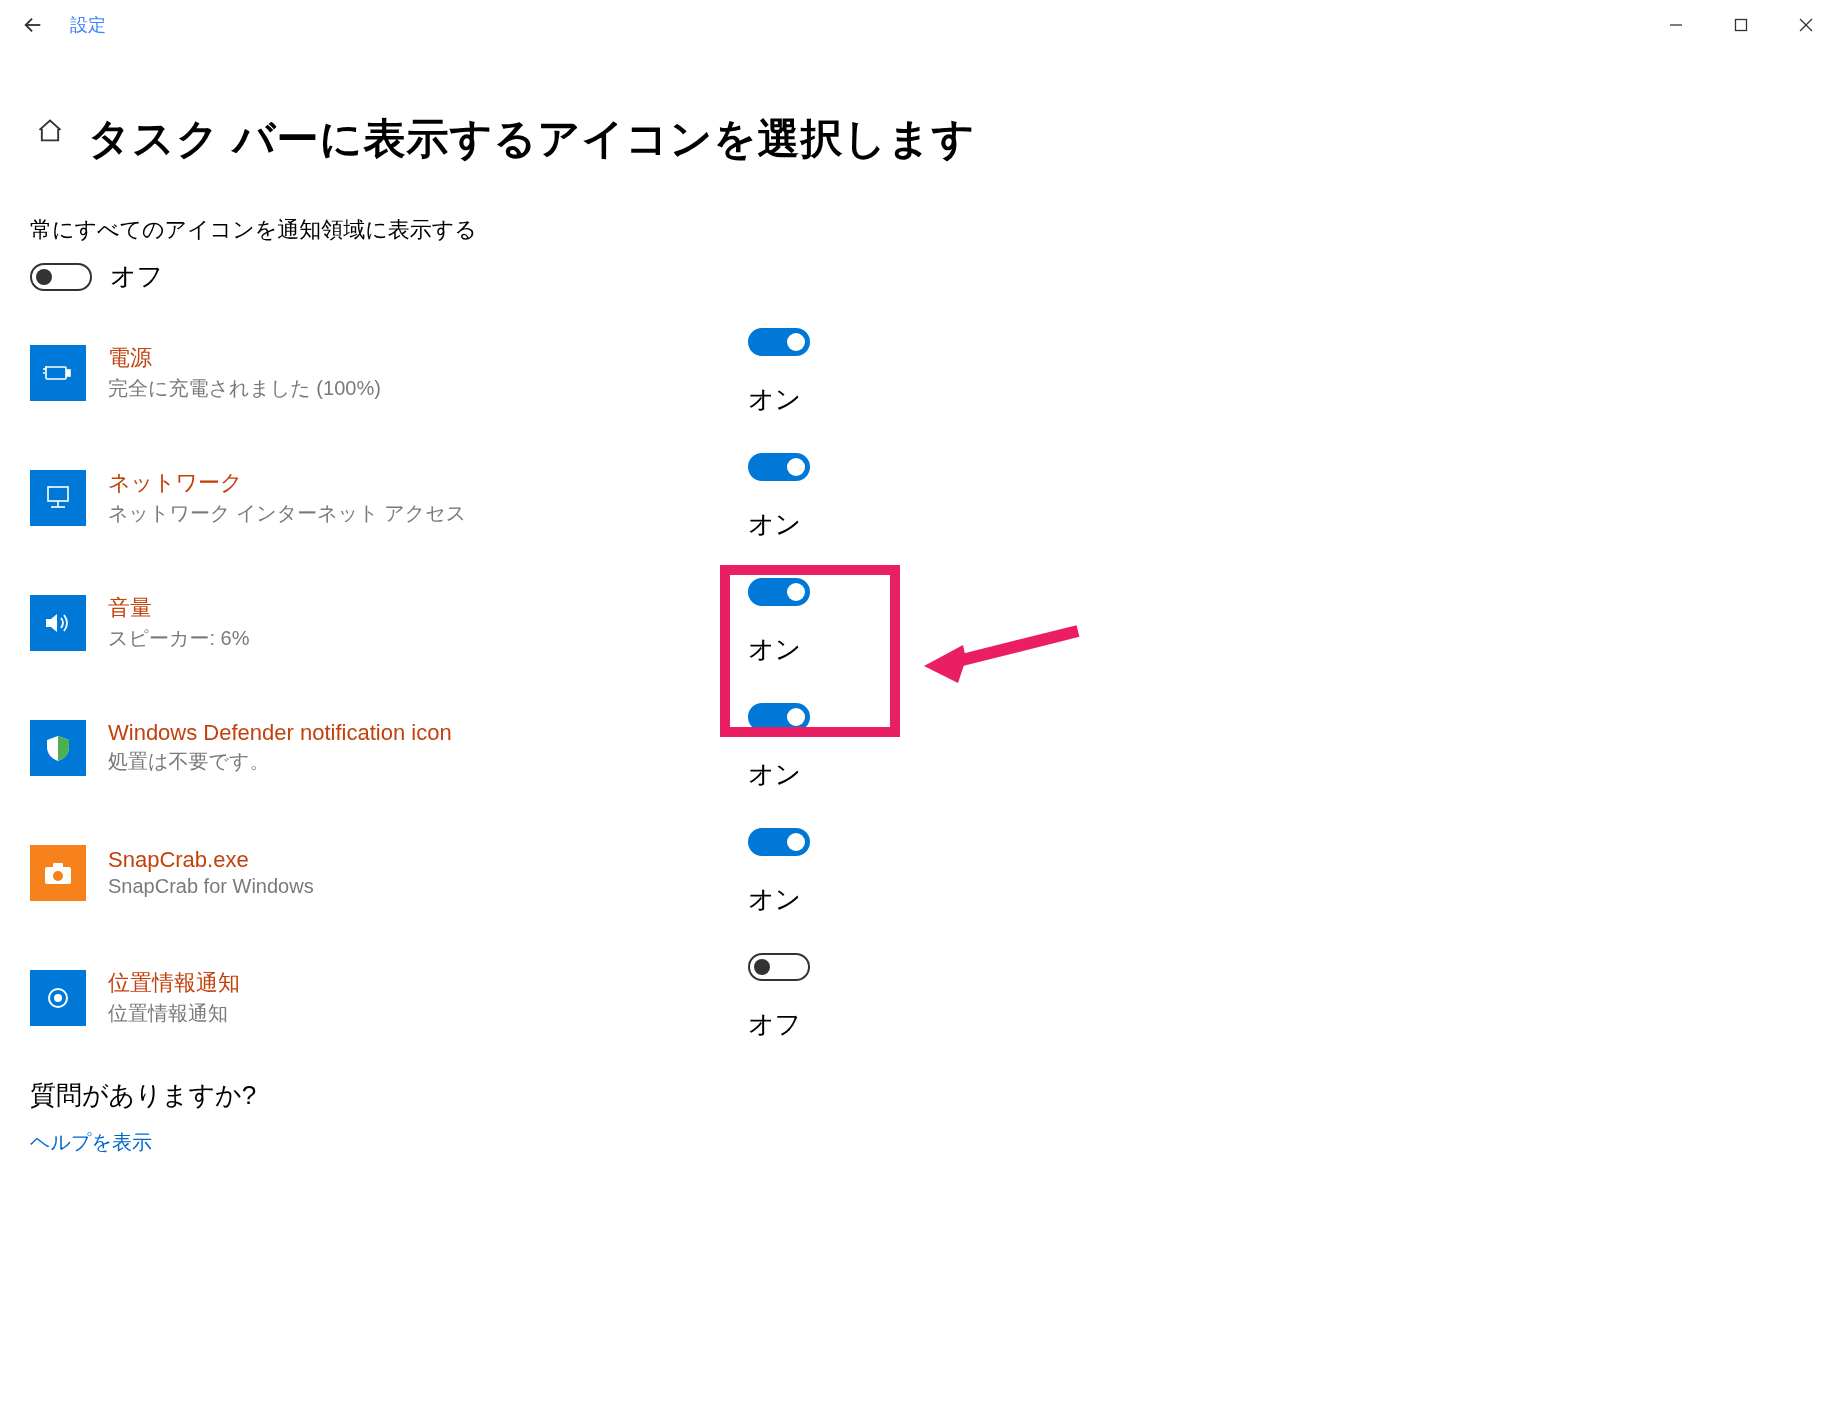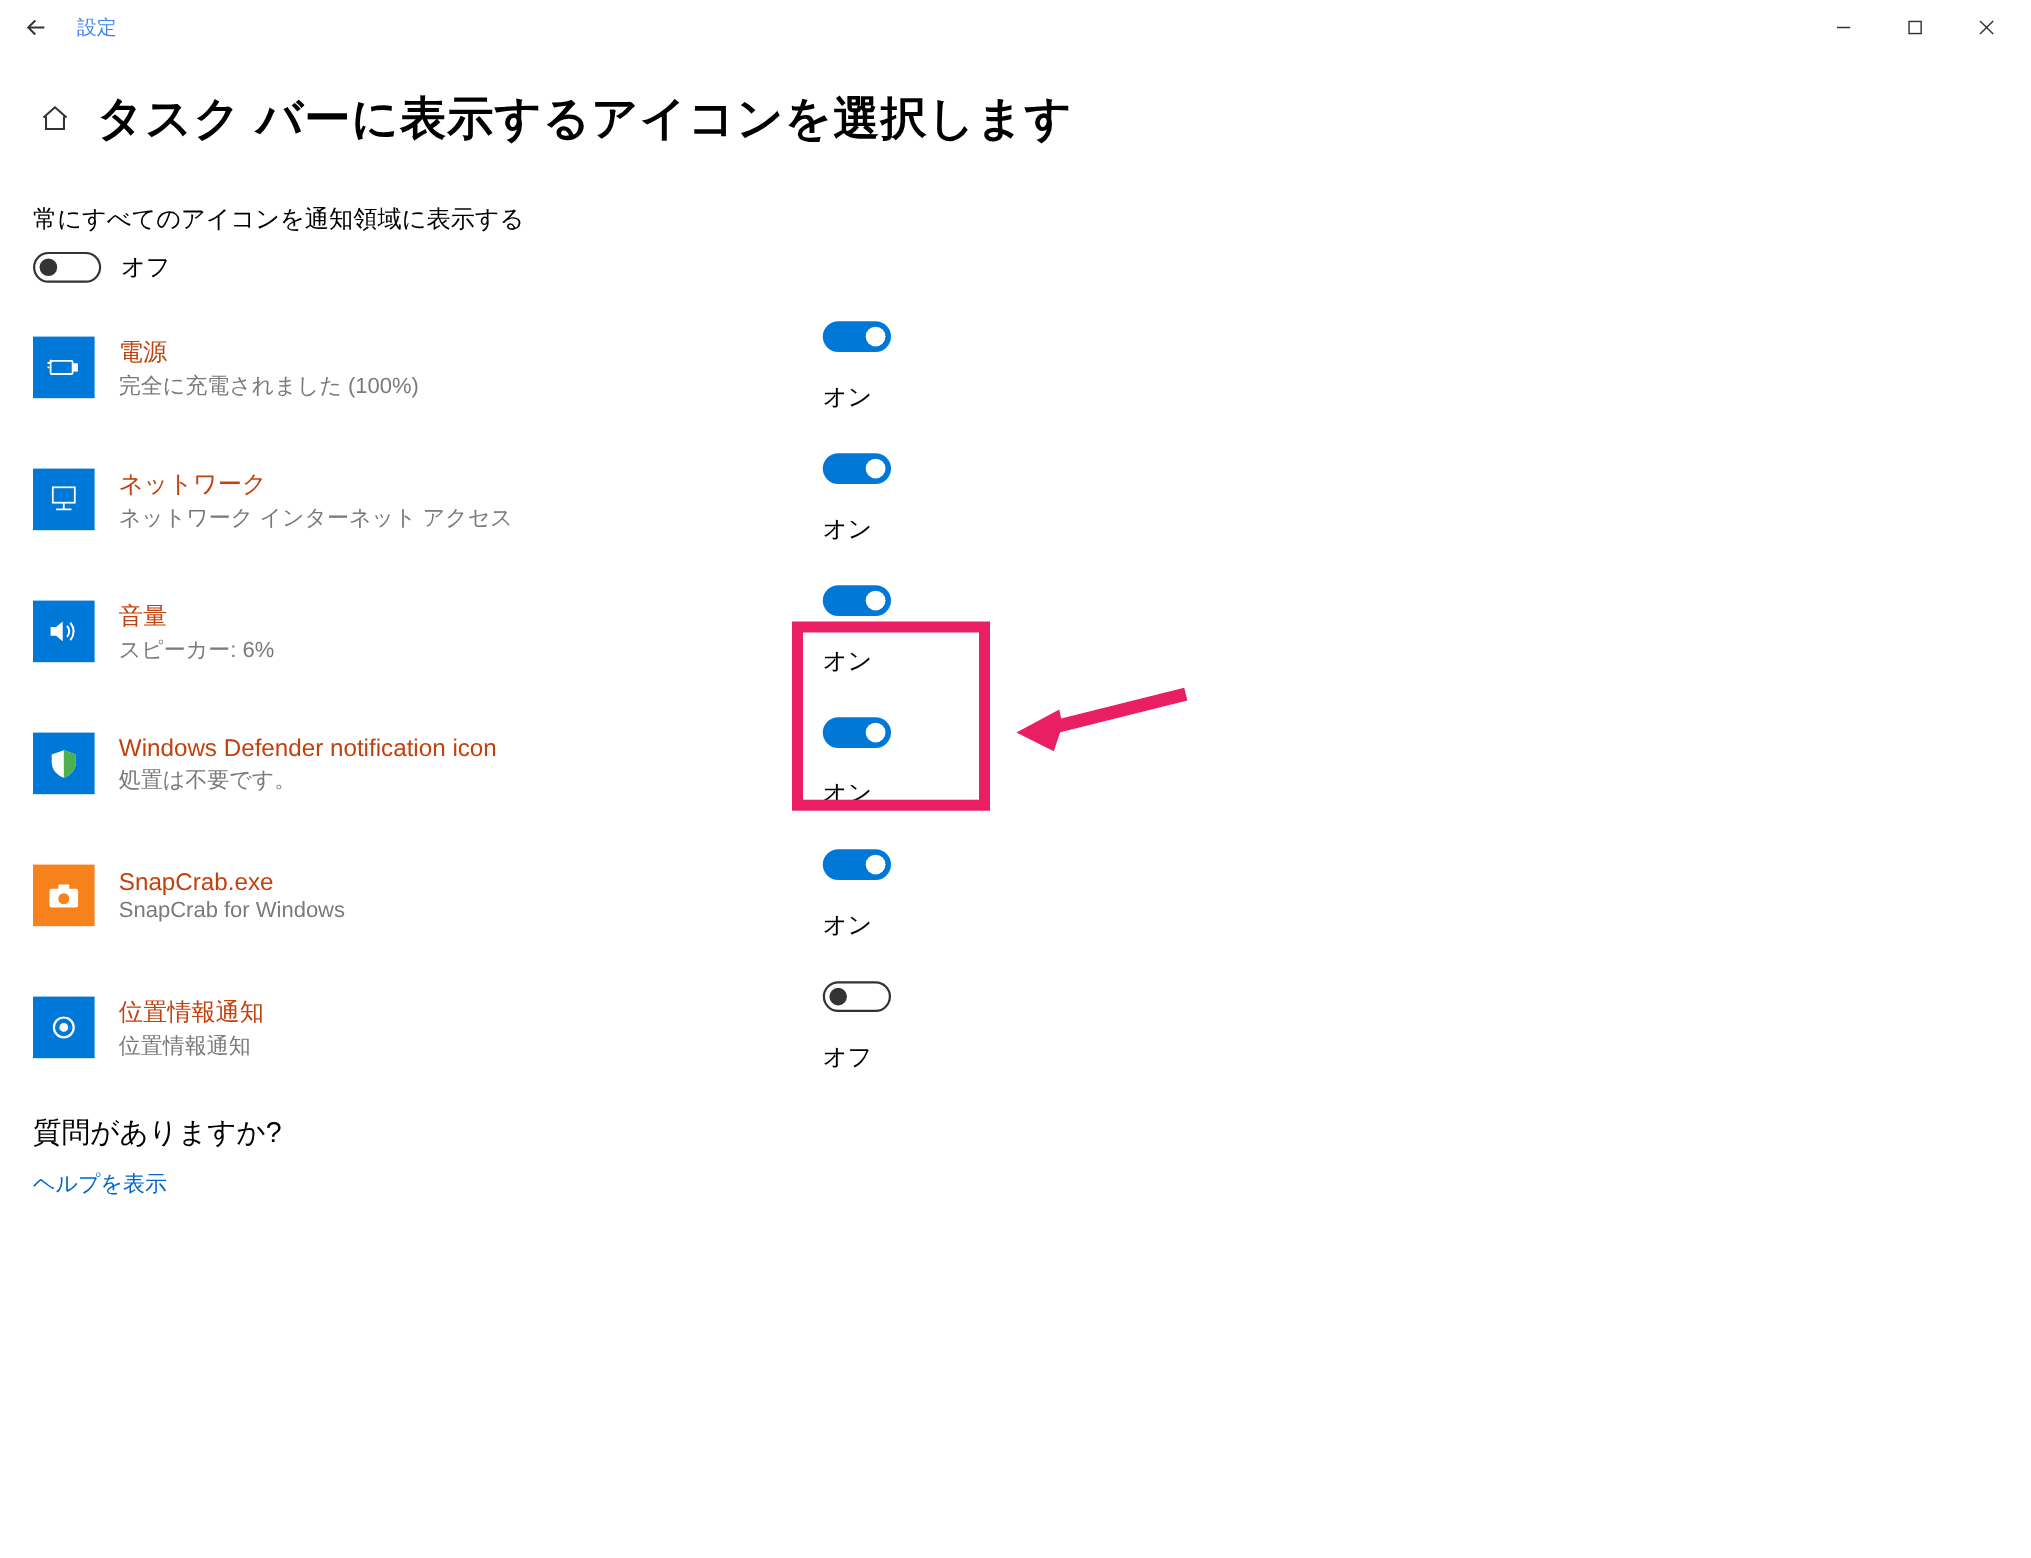--- a/index.html
+++ b/index.html
@@ -49,22 +49,23 @@
     cursor: pointer;
   }
   .win-controls svg { display:block; }
 
   
   .page {
     padding: 30px 30px 0 30px;
   }
   .page-header {
     display: flex;
-    align-items: center;
+    align-items: flex-start;
     margin-bottom: 48px;
+    margin-top: 31px;
   }
   .home-btn {
     width: 40px;
     height: 40px;
     display: flex;
     align-items: center;
     justify-content: center;
     margin-right: 18px;
     cursor: pointer;
   }
@@ -115,21 +116,21 @@
     width: 18px;
     height: 18px;
     border-radius: 50%;
     background: #fff;
     position: absolute;
     right: 3px;
     top: 50%;
     transform: translateY(-50%);
   }
   .toggle-state {
-    font-size: 22px;
+    font-size: 26px;
   }
 
   
   .item-list { margin-top: 12px; }
   .item {
     display: flex;
     align-items: center;
     margin-bottom: 36px;
     position: relative;
   }

